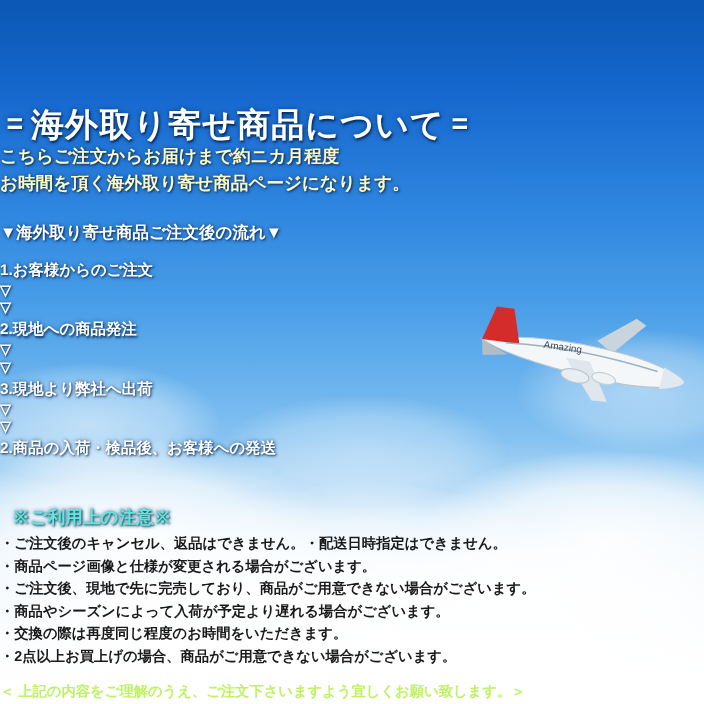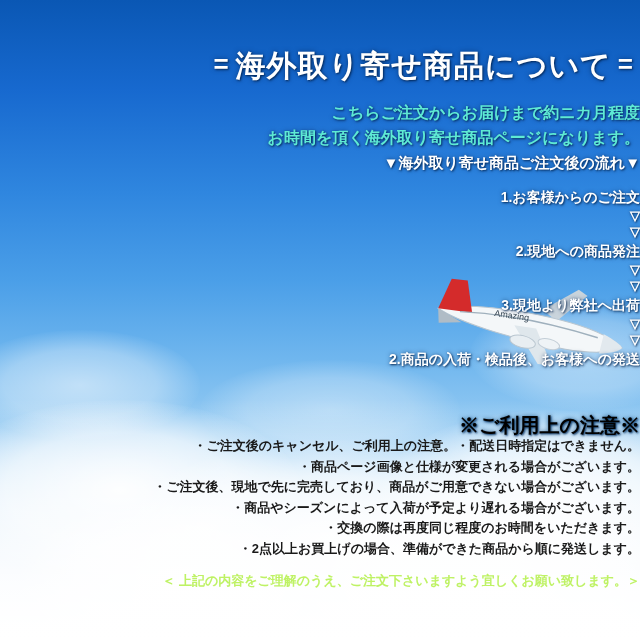--- a/index.html
+++ b/index.html
@@ -65,77 +65,78 @@
     left: 418px;
     top: 268px;
     width: 215px;
     height: 120px;
     transform: rotate(14deg);
   }
   
   .content {
     position: absolute;
     inset: 0;
-    text-align: right;
+    text-align: left;
+    margin-top: 48px;
   }
   .title {
     position: absolute;
     top: 46px;
     left: 0; right: 0;
     font-size: 30px;
     font-weight: bold;
     color: #ffffff;
     letter-spacing: 1px;
     text-shadow: 0 0 5px rgba(0,40,90,.65), 1px 1px 2px rgba(0,30,70,.8);
   }
   .title .eq { font-size: 26px; padding: 0 6px; vertical-align: 3px; }
   .lead {
     position: absolute;
-    top: 100px;
-    left: 0; right: 0;
+    top: 82px;
+    left: 0; right: 0;
+    color: #fef9c3;
+    font-size: 16px;
+    font-weight: bold;
+    line-height: 25px;
+    text-shadow: 0 0 4px rgba(0,40,90,.6), 1px 1px 2px rgba(0,30,70,.75);
+  }
+  .flow-head {
+    position: absolute;
+    top: 154px;
+    left: 0; right: 0;
+    color: #ffffff;
+    font-size: 15px;
+    font-weight: bold;
+    text-shadow: 0 0 4px rgba(0,40,90,.6), 1px 1px 2px rgba(0,30,70,.8);
+  }
+  .flow {
+    position: absolute;
+    top: 186px;
+    left: 0; right: 0;
+  }
+  .flow-step {
+    color: #ffffff;
+    font-size: 14px;
+    font-weight: bold;
+    line-height: 22px;
+    text-shadow: 0 0 4px rgba(0,40,90,.6), 1px 1px 2px rgba(0,30,70,.8);
+  }
+  .flow-arrow {
+    color: #ffffff;
+    font-size: 13px;
+    line-height: 16px;
+    font-weight: bold;
+    text-shadow: 0 0 3px rgba(0,40,90,.55), 1px 1px 2px rgba(0,30,70,.7);
+  }
+  .notice-head {
+    position: absolute;
+    top: 412px;
+    left: 11px; right: 0;
     color: #5eead4;
     font-size: 16px;
-    font-weight: bold;
-    line-height: 25px;
-    text-shadow: 0 0 4px rgba(0,40,90,.6), 1px 1px 2px rgba(0,30,70,.75);
-  }
-  .flow-head {
-    position: absolute;
-    top: 154px;
-    left: 0; right: 0;
-    color: #ffffff;
-    font-size: 15px;
-    font-weight: bold;
-    text-shadow: 0 0 4px rgba(0,40,90,.6), 1px 1px 2px rgba(0,30,70,.8);
-  }
-  .flow {
-    position: absolute;
-    top: 186px;
-    left: 0; right: 0;
-  }
-  .flow-step {
-    color: #ffffff;
-    font-size: 14px;
-    font-weight: bold;
-    line-height: 22px;
-    text-shadow: 0 0 4px rgba(0,40,90,.6), 1px 1px 2px rgba(0,30,70,.8);
-  }
-  .flow-arrow {
-    color: #ffffff;
-    font-size: 13px;
-    line-height: 16px;
-    font-weight: bold;
-    text-shadow: 0 0 3px rgba(0,40,90,.55), 1px 1px 2px rgba(0,30,70,.7);
-  }
-  .notice-head {
-    position: absolute;
-    top: 412px;
-    left: 0; right: 0;
-    color: #000000;
-    font-size: 20px;
     font-weight: bold;
     text-shadow: 0 0 4px rgba(0,60,110,.75), 1px 1px 2px rgba(0,40,90,.85);
   }
   .notice-list {
     position: absolute;
     top: 436px;
     left: 0; right: 0;
     color: #1a1a1a;
     font-size: 13px;
     font-weight: bold;
@@ -210,24 +211,24 @@
       <div class="flow-arrow">▽</div>
       <div class="flow-step">3.現地より弊社へ出荷</div>
       <div class="flow-arrow">▽</div>
       <div class="flow-arrow">▽</div>
       <div class="flow-step">2.商品の入荷・検品後、お客様への発送</div>
     </div>
 
     <div class="notice-head">※ご利用上の注意※</div>
 
     <div class="notice-list">
-      <div>・ご注文後のキャンセル、ご利用上の注意。・配送日時指定はできません。</div>
+      <div>・ご注文後のキャンセル、返品はできません。・配送日時指定はできません。</div>
       <div>・商品ページ画像と仕様が変更される場合がございます。</div>
       <div>・ご注文後、現地で先に完売しており、商品がご用意できない場合がございます。</div>
       <div>・商品やシーズンによって入荷が予定より遅れる場合がございます。</div>
       <div>・交換の際は再度同じ程度のお時間をいただきます。</div>
-      <div>・2点以上お買上げの場合、準備ができた商品から順に発送します。</div>
+      <div>・2点以上お買上げの場合、商品がご用意できない場合がございます。</div>
     </div>
 
     <div class="footer">＜ 上記の内容をご理解のうえ、ご注文下さいますよう宜しくお願い致します。＞</div>
 
   </div>
 </div>
 
 </body></html>

